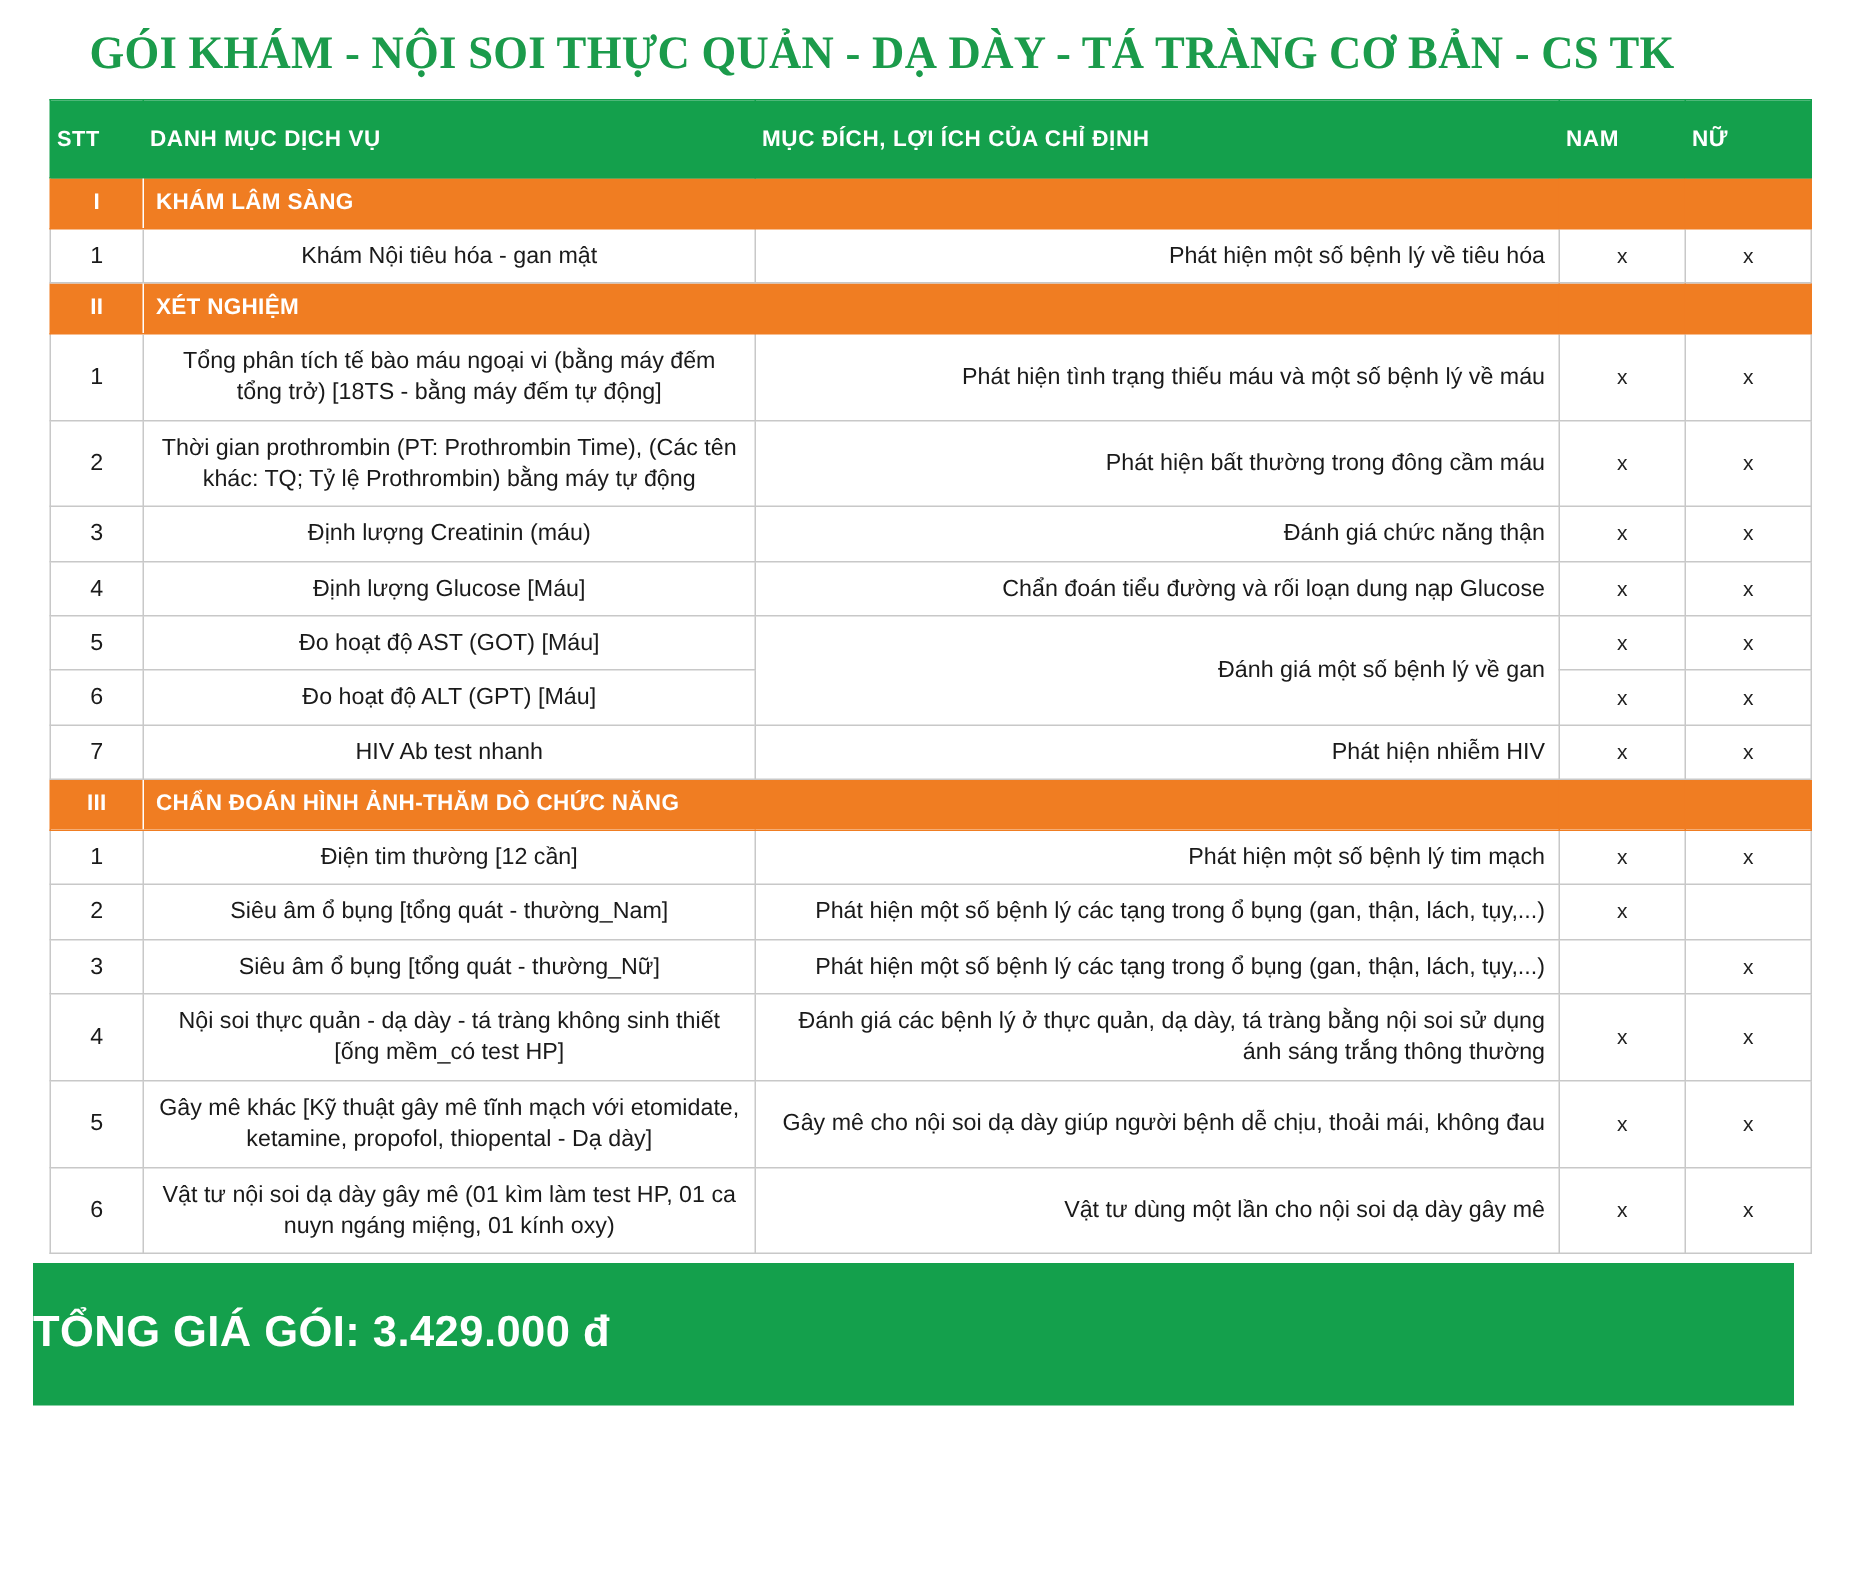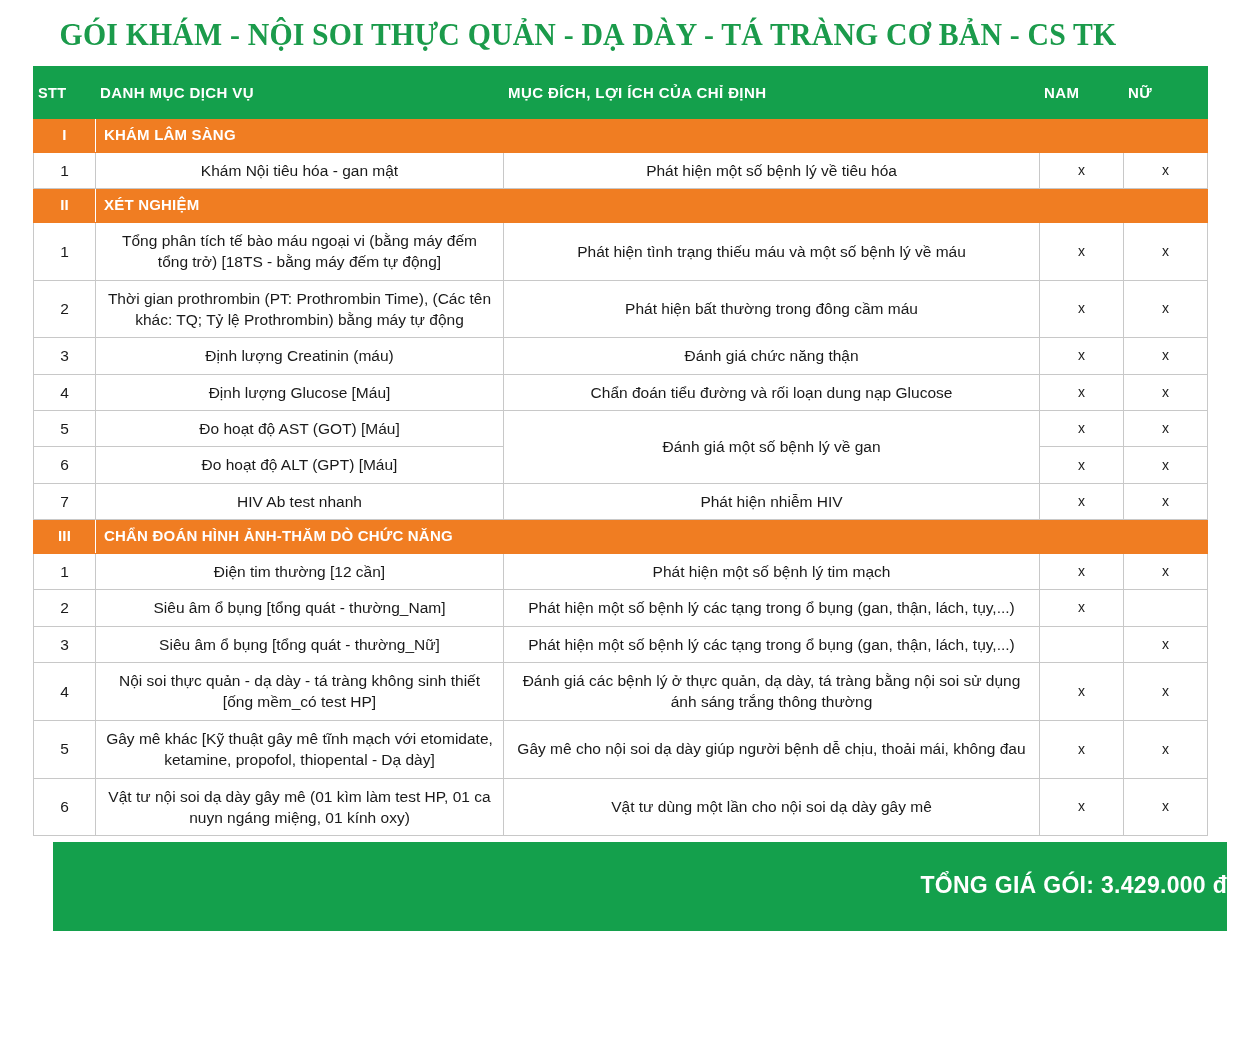--- a/index.html
+++ b/index.html
@@ -90,32 +90,32 @@
   
   tbody td {
     border: 1px solid #c8c8c8;
     padding: 7px 9px;
     vertical-align: middle;
     line-height: 1.38;
     background: #ffffff;
   }
   td.stt   { text-align: center; width: 62px; }
   td.svc   { text-align: center; }
-  td.purp  { text-align: center; }
+  td.purp  { text-align: right; }
   td.mark  { text-align: center; font-size: 14px; color: #222; }
 
   
   .footer {
-    margin: 0 53px;
+    margin: 0 22px;
     width: 1174px;
     background: #14a04c;
     color: #ffffff;
-    text-align: right;
-    font-weight: bold;
-    font-size: 23px;
+    text-align: left;
+    font-weight: bold;
+    font-size: 29px;
     letter-spacing: 0.3px;
     padding: 30px 0 32px 0;
     box-sizing: border-box;
     margin-top: 6px;
   }
 </style>
 </head>
 <body>
 
 <div class="page">

